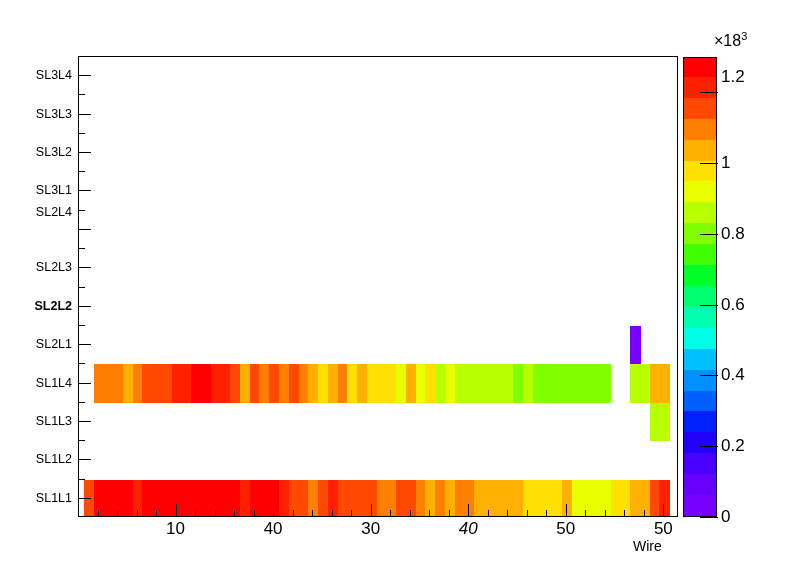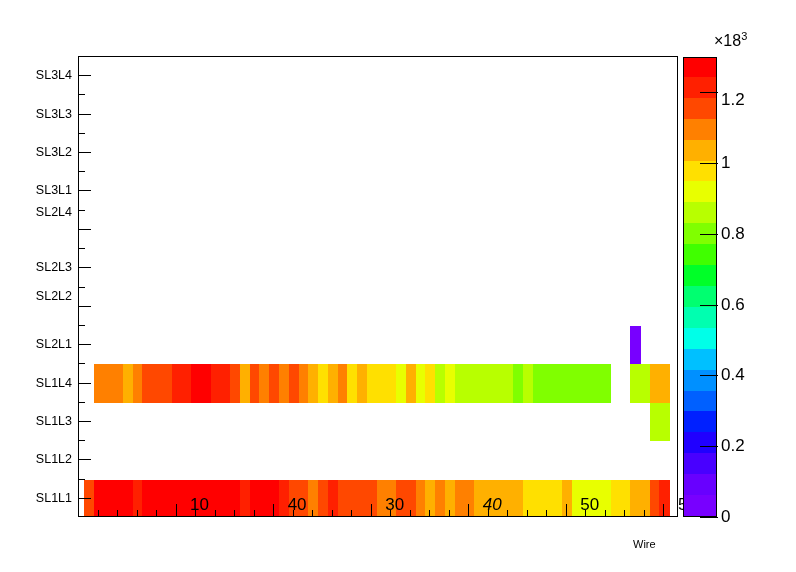--- a/index.html
+++ b/index.html
@@ -92,31 +92,30 @@
   }
   .xtick-minor {
     position: absolute;
     top: 510px;
     width: 0;
     height: 7px;
     border-left: 1px solid #000000;
   }
   .xlabel {
     position: absolute;
-    top: 495px;
+    top: 519px;
     font-size: 17px;
     transform: translateX(-50%);
     white-space: nowrap;
-    margin-left: 24px;
   }
   #xaxis-title {
     position: absolute;
     top: 538px;
     left: 633px;
-    font-size: 11px;
+    font-size: 14px;
     white-space: nowrap;
   }
 
   
   #colorbar {
     position: absolute;
     left: 683px;
     top: 57px;
     width: 34px;
     height: 460px;
@@ -290,21 +289,21 @@
       <div class="ylabel" style="top: 497.792px;">SL1L1</div>
       <div class="ytick" style="top: 497.792px;"></div>
       <div class="ylabel" style="top: 459.375px;">SL1L2</div>
       <div class="ytick" style="top: 459.375px;"></div>
       <div class="ylabel" style="top: 420.958px;">SL1L3</div>
       <div class="ytick" style="top: 420.958px;"></div>
       <div class="ylabel" style="top: 382.542px;">SL1L4</div>
       <div class="ytick" style="top: 382.542px;"></div>
       <div class="ylabel" style="top: 344.125px;">SL2L1</div>
       <div class="ytick" style="top: 344.125px;"></div>
-      <div class="ylabel" style="top: 296px;">SL2L2</div>
+      <div class="ylabel" style="top: 306px; font-weight: bold;">SL2L2</div>
       <div class="ytick" style="top: 305.708px;"></div>
       <div class="ylabel" style="top: 267.292px;">SL2L3</div>
       <div class="ytick" style="top: 267.292px;"></div>
       <div class="ylabel" style="top: 212px;">SL2L4</div>
       <div class="ytick" style="top: 228.875px;"></div>
       <div class="ylabel" style="top: 190.458px;">SL3L1</div>
       <div class="ytick" style="top: 190.458px;"></div>
       <div class="ylabel" style="top: 152.042px;">SL3L2</div>
       <div class="ytick" style="top: 152.042px;"></div>
       <div class="ylabel" style="top: 113.625px;">SL3L3</div>
@@ -395,16 +394,16 @@
       <div class="cblabel" style="top: 446.231px;">0.2</div>
       <div class="cbtick" style="top: 375.462px;"></div>
       <div class="cblabel" style="top: 375.462px;">0.4</div>
       <div class="cbtick" style="top: 304.692px;"></div>
       <div class="cblabel" style="top: 304.692px;">0.6</div>
       <div class="cbtick" style="top: 233.923px;"></div>
       <div class="cblabel" style="top: 233.923px;">0.8</div>
       <div class="cbtick" style="top: 163.154px;"></div>
       <div class="cblabel" style="top: 163.154px;">1</div>
       <div class="cbtick" style="top: 92.3846px;"></div>
-      <div class="cblabel" style="top: 100px; text-align: center;">1.2</div>
+      <div class="cblabel" style="top: 77px; text-align: center;">1.2</div>
     </div>
 
 </div>
 
 </body></html>

